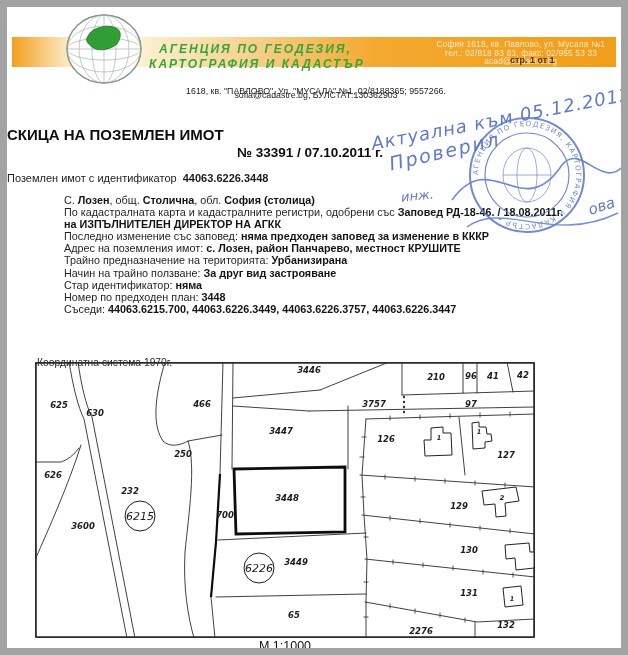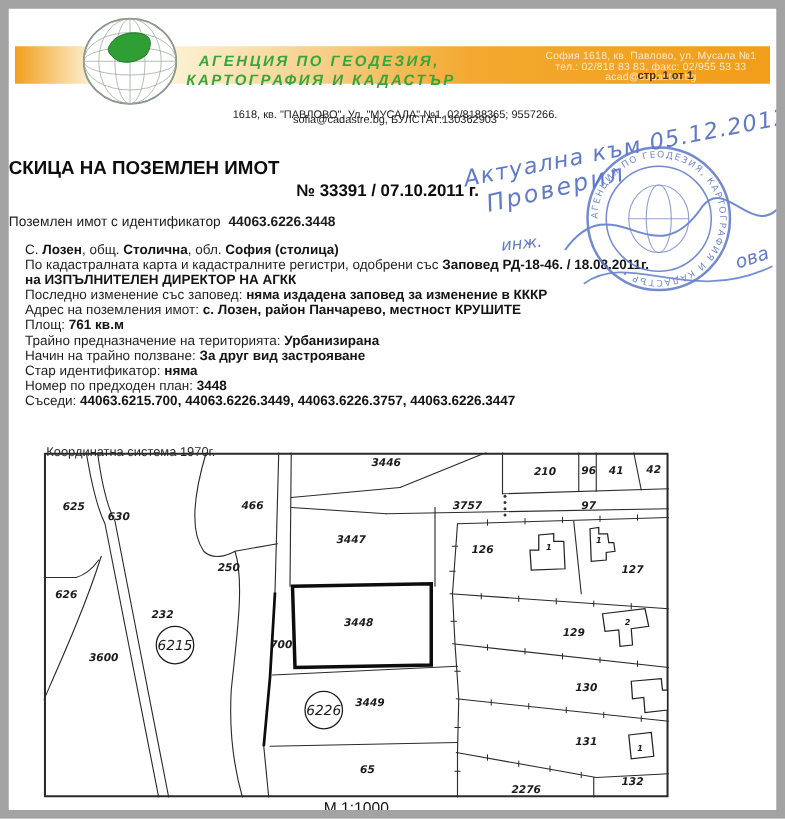--- a/index.html
+++ b/index.html
@@ -17,21 +17,21 @@
   .office-title{position:absolute;left:0;top:61px;width:618px;text-align:center;font-weight:bold;
         font-size:13px;color:#111;}
   .office-sub{position:absolute;left:0;width:618px;text-align:center;font-size:8.8px;color:#222;}
   
   .doc-title{position:absolute;left:0;top:119px;width:606px;text-align:left;font-size:15px;font-weight:bold;color:#0d0d0d;}
   .doc-number{position:absolute;left:0;top:138px;width:606px;text-align:center;font-size:13.5px;font-weight:bold;color:#0d0d0d;}
   .ident-line{position:absolute;left:0;top:165px;width:612px;text-align:left;font-size:11px;color:#1c1c1c;}
   .ident-line .b{font-weight:bold;}
   
   #details{position:absolute;left:13px;top:187px;width:600px;}
-  .detail-line{font-size:10.8px;line-height:12.1px;color:#1f1f1f;white-space:nowrap;}
+  .detail-line{font-size:10.8px;line-height:12.1px;color:#1f1f1f;white-space:nowrap;margin-left:44px;}
   .detail-line .b{font-weight:bold;color:#141414;}
   
   .coord-label{position:absolute;left:30px;top:339px;font-size:10.3px;color:#2a2a2a;margin-top:11px;}
   #mapwrap{position:absolute;left:28px;top:355px;width:500px;height:276px;}
   .scale-label{position:absolute;left:208px;top:632px;width:140px;text-align:center;font-weight:normal;
         font-size:12.5px;color:#111;}
   svg text.lbl{font-family:"DejaVu Sans",sans-serif;font-size:8.5px;font-style:italic;font-weight:bold;fill:#1c1c1c;}
   svg text.lbl-circ{font-family:"DejaVu Sans",sans-serif;font-size:11px;font-style:italic;fill:#1c1c1c;font-weight:normal;}
   svg text.lbl-bld{font-family:"DejaVu Sans",sans-serif;font-size:6.5px;font-style:italic;font-weight:bold;fill:#1c1c1c;}
   
@@ -81,23 +81,22 @@
   <div class="doc-number">№ 33391 / 07.10.2011 г.</div>
   <div class="ident-line">
     <span>Поземлен имот с  идентификатор</span>&nbsp;
     <span class="b">44063.6226.3448</span>
   </div>
 
   <div id="details">
       <div class="detail-line"><span>С. </span><span class="b">Лозен</span><span>, общ. </span><span class="b">Столична</span><span>, обл. </span><span class="b">София (столица)</span></div>
       <div class="detail-line"><span>По кадастралната карта и кадастралните регистри, одобрени със </span><span class="b">Заповед РД-18-46. / 18.08.2011г.</span></div>
       <div class="detail-line"><span class="b">на ИЗПЪЛНИТЕЛЕН ДИРЕКТОР НА АГКК</span></div>
-      <div class="detail-line"><span>Последно изменение със заповед: </span><span class="b">няма издадена заповед за изменение в КККР</span></div>
+      <div class="detail-line"><span>Последно изменение със заповед: </span><span class="b">няма предходен заповед за изменение в КККР</span></div>
       <div class="detail-line"><span>Адрес на поземления имот: </span><span class="b">с. Лозен, район Панчарево, местност КРУШИТЕ</span></div>
-      <div class="detail-line"><span>Площ: </span><span class="b">761 кв.м</span></div>
       <div class="detail-line"><span>Трайно предназначение на територията: </span><span class="b">Урбанизирана</span></div>
       <div class="detail-line"><span>Начин на трайно ползване: </span><span class="b">За друг вид застрояване</span></div>
       <div class="detail-line"><span>Стар идентификатор: </span><span class="b">няма</span></div>
       <div class="detail-line"><span>Номер по предходен план: </span><span class="b">3448</span></div>
       <div class="detail-line"><span>Съседи: </span><span class="b">44063.6215.700, 44063.6226.3449, 44063.6226.3757, 44063.6226.3447</span></div>
     </div>
 
   <div class="coord-label">Координатна система 1970г.</div>
 
   <div id="mapwrap">

